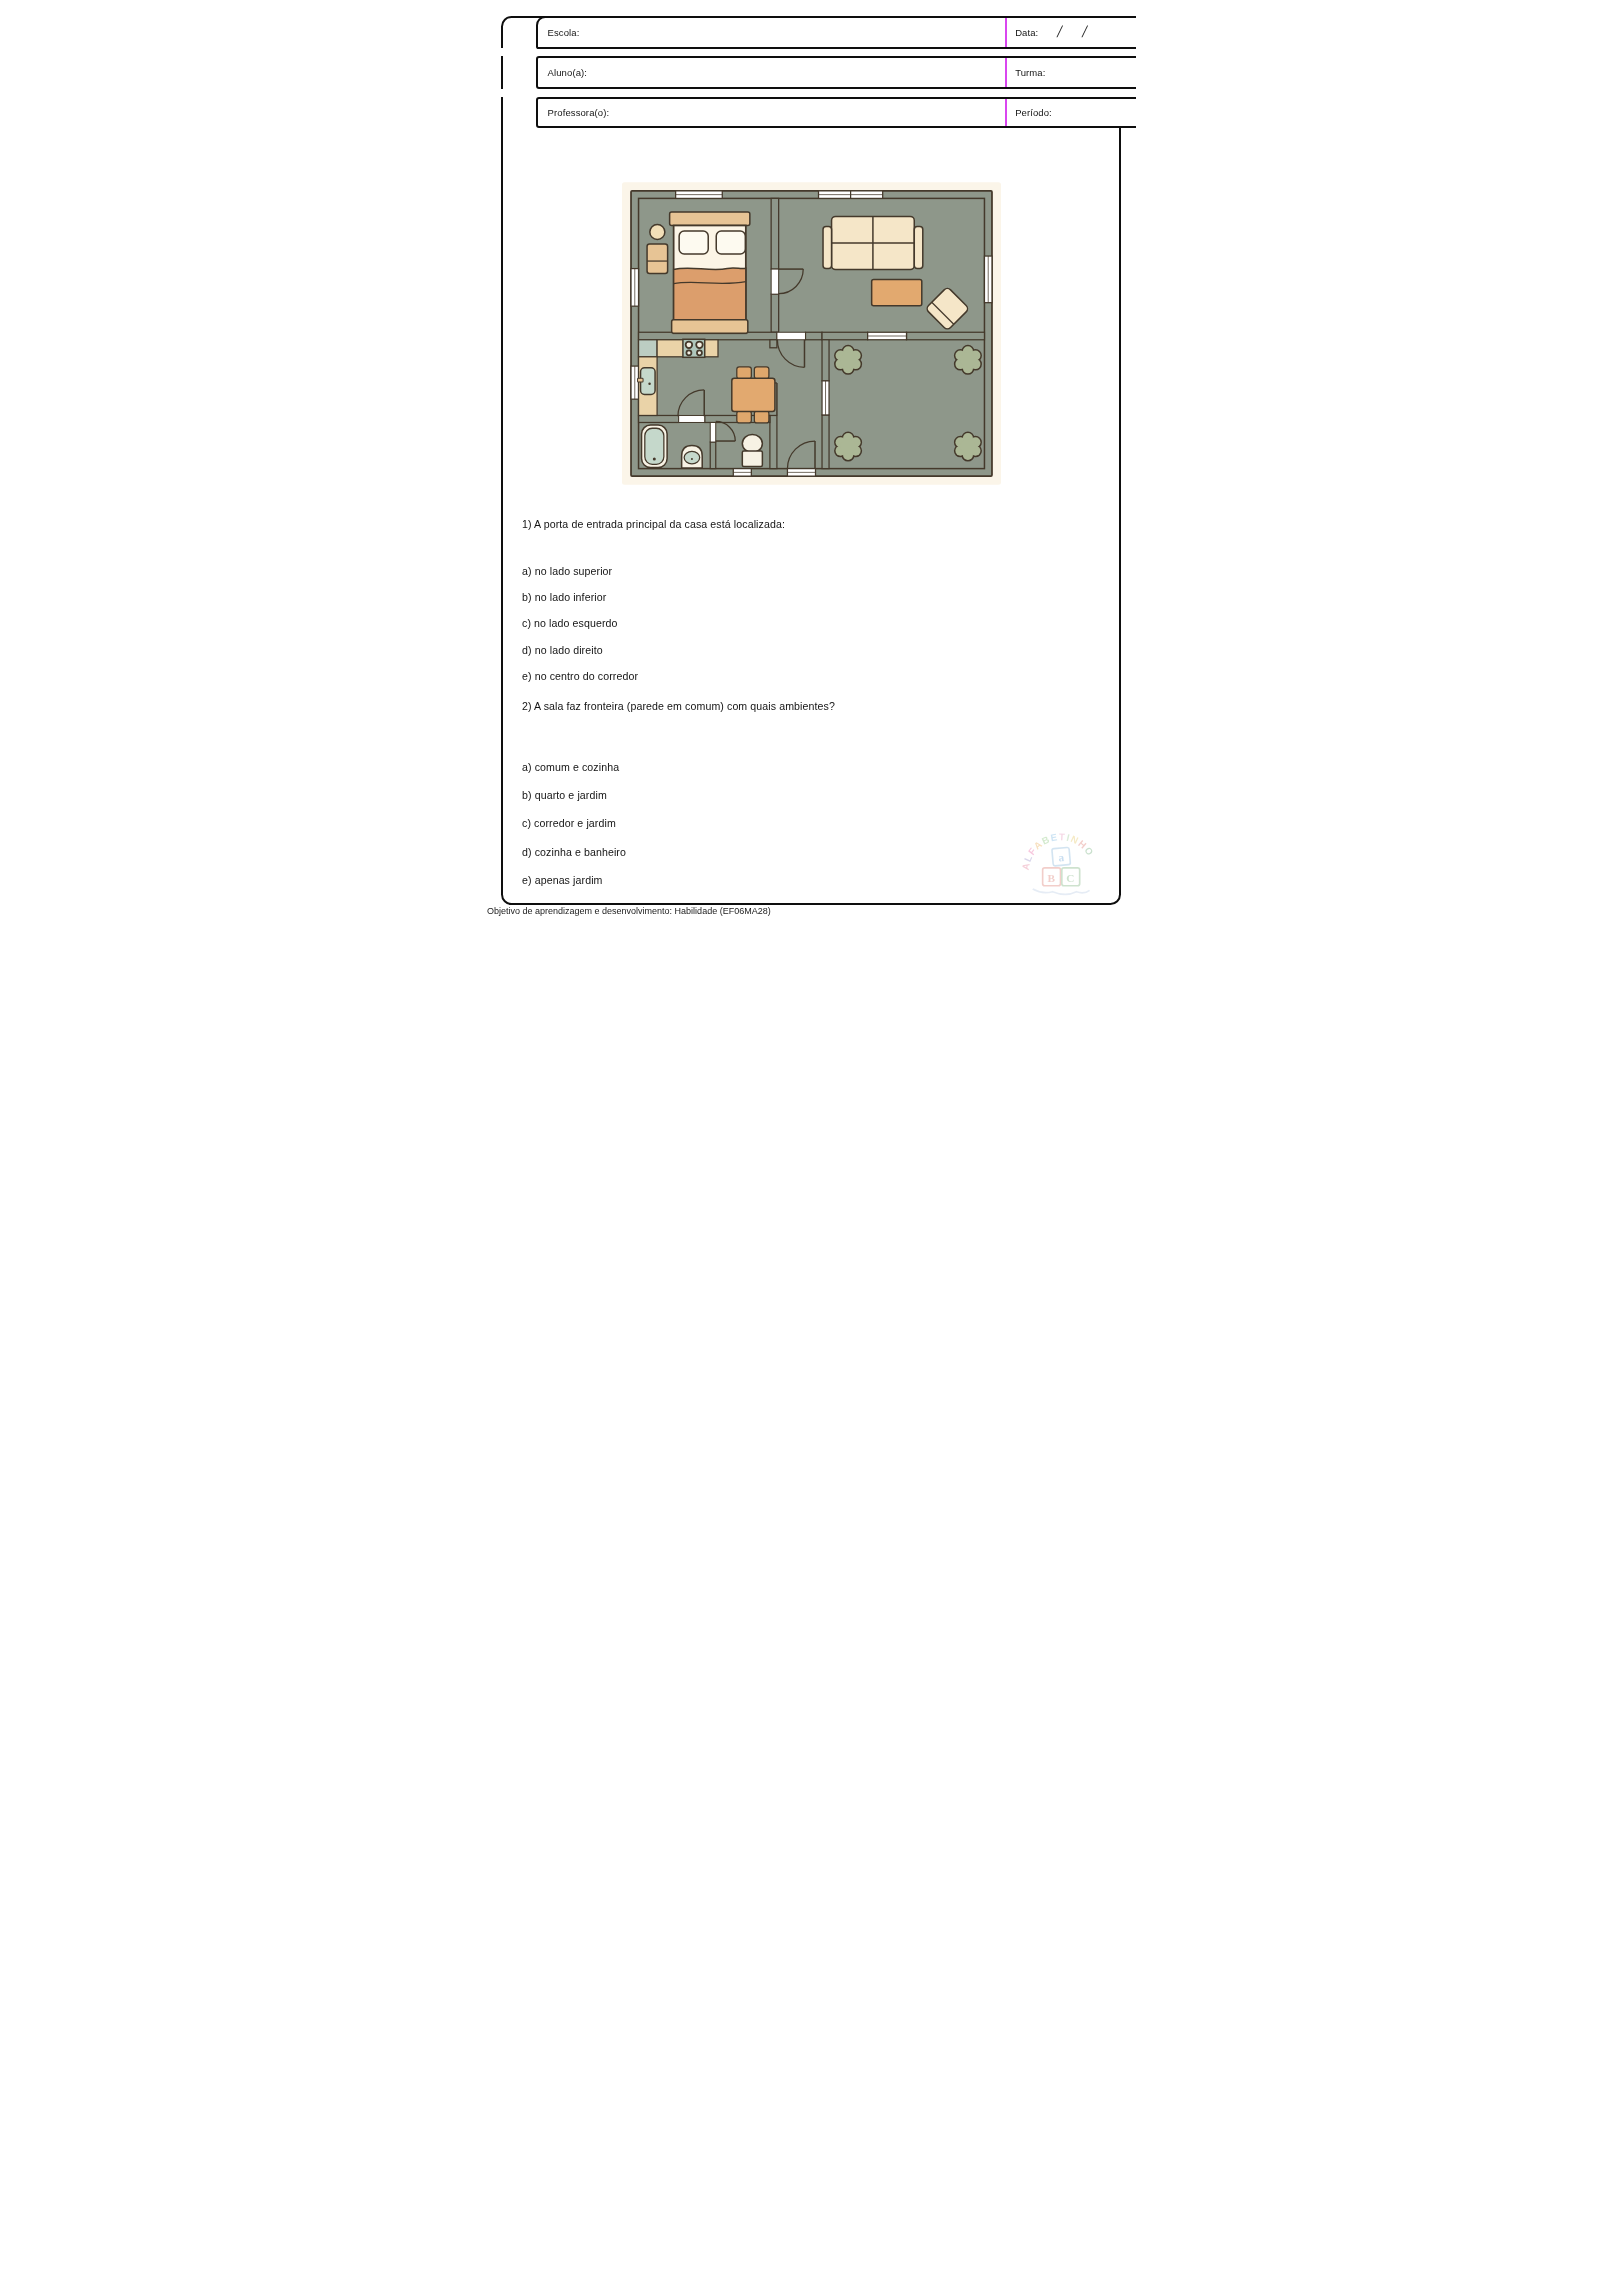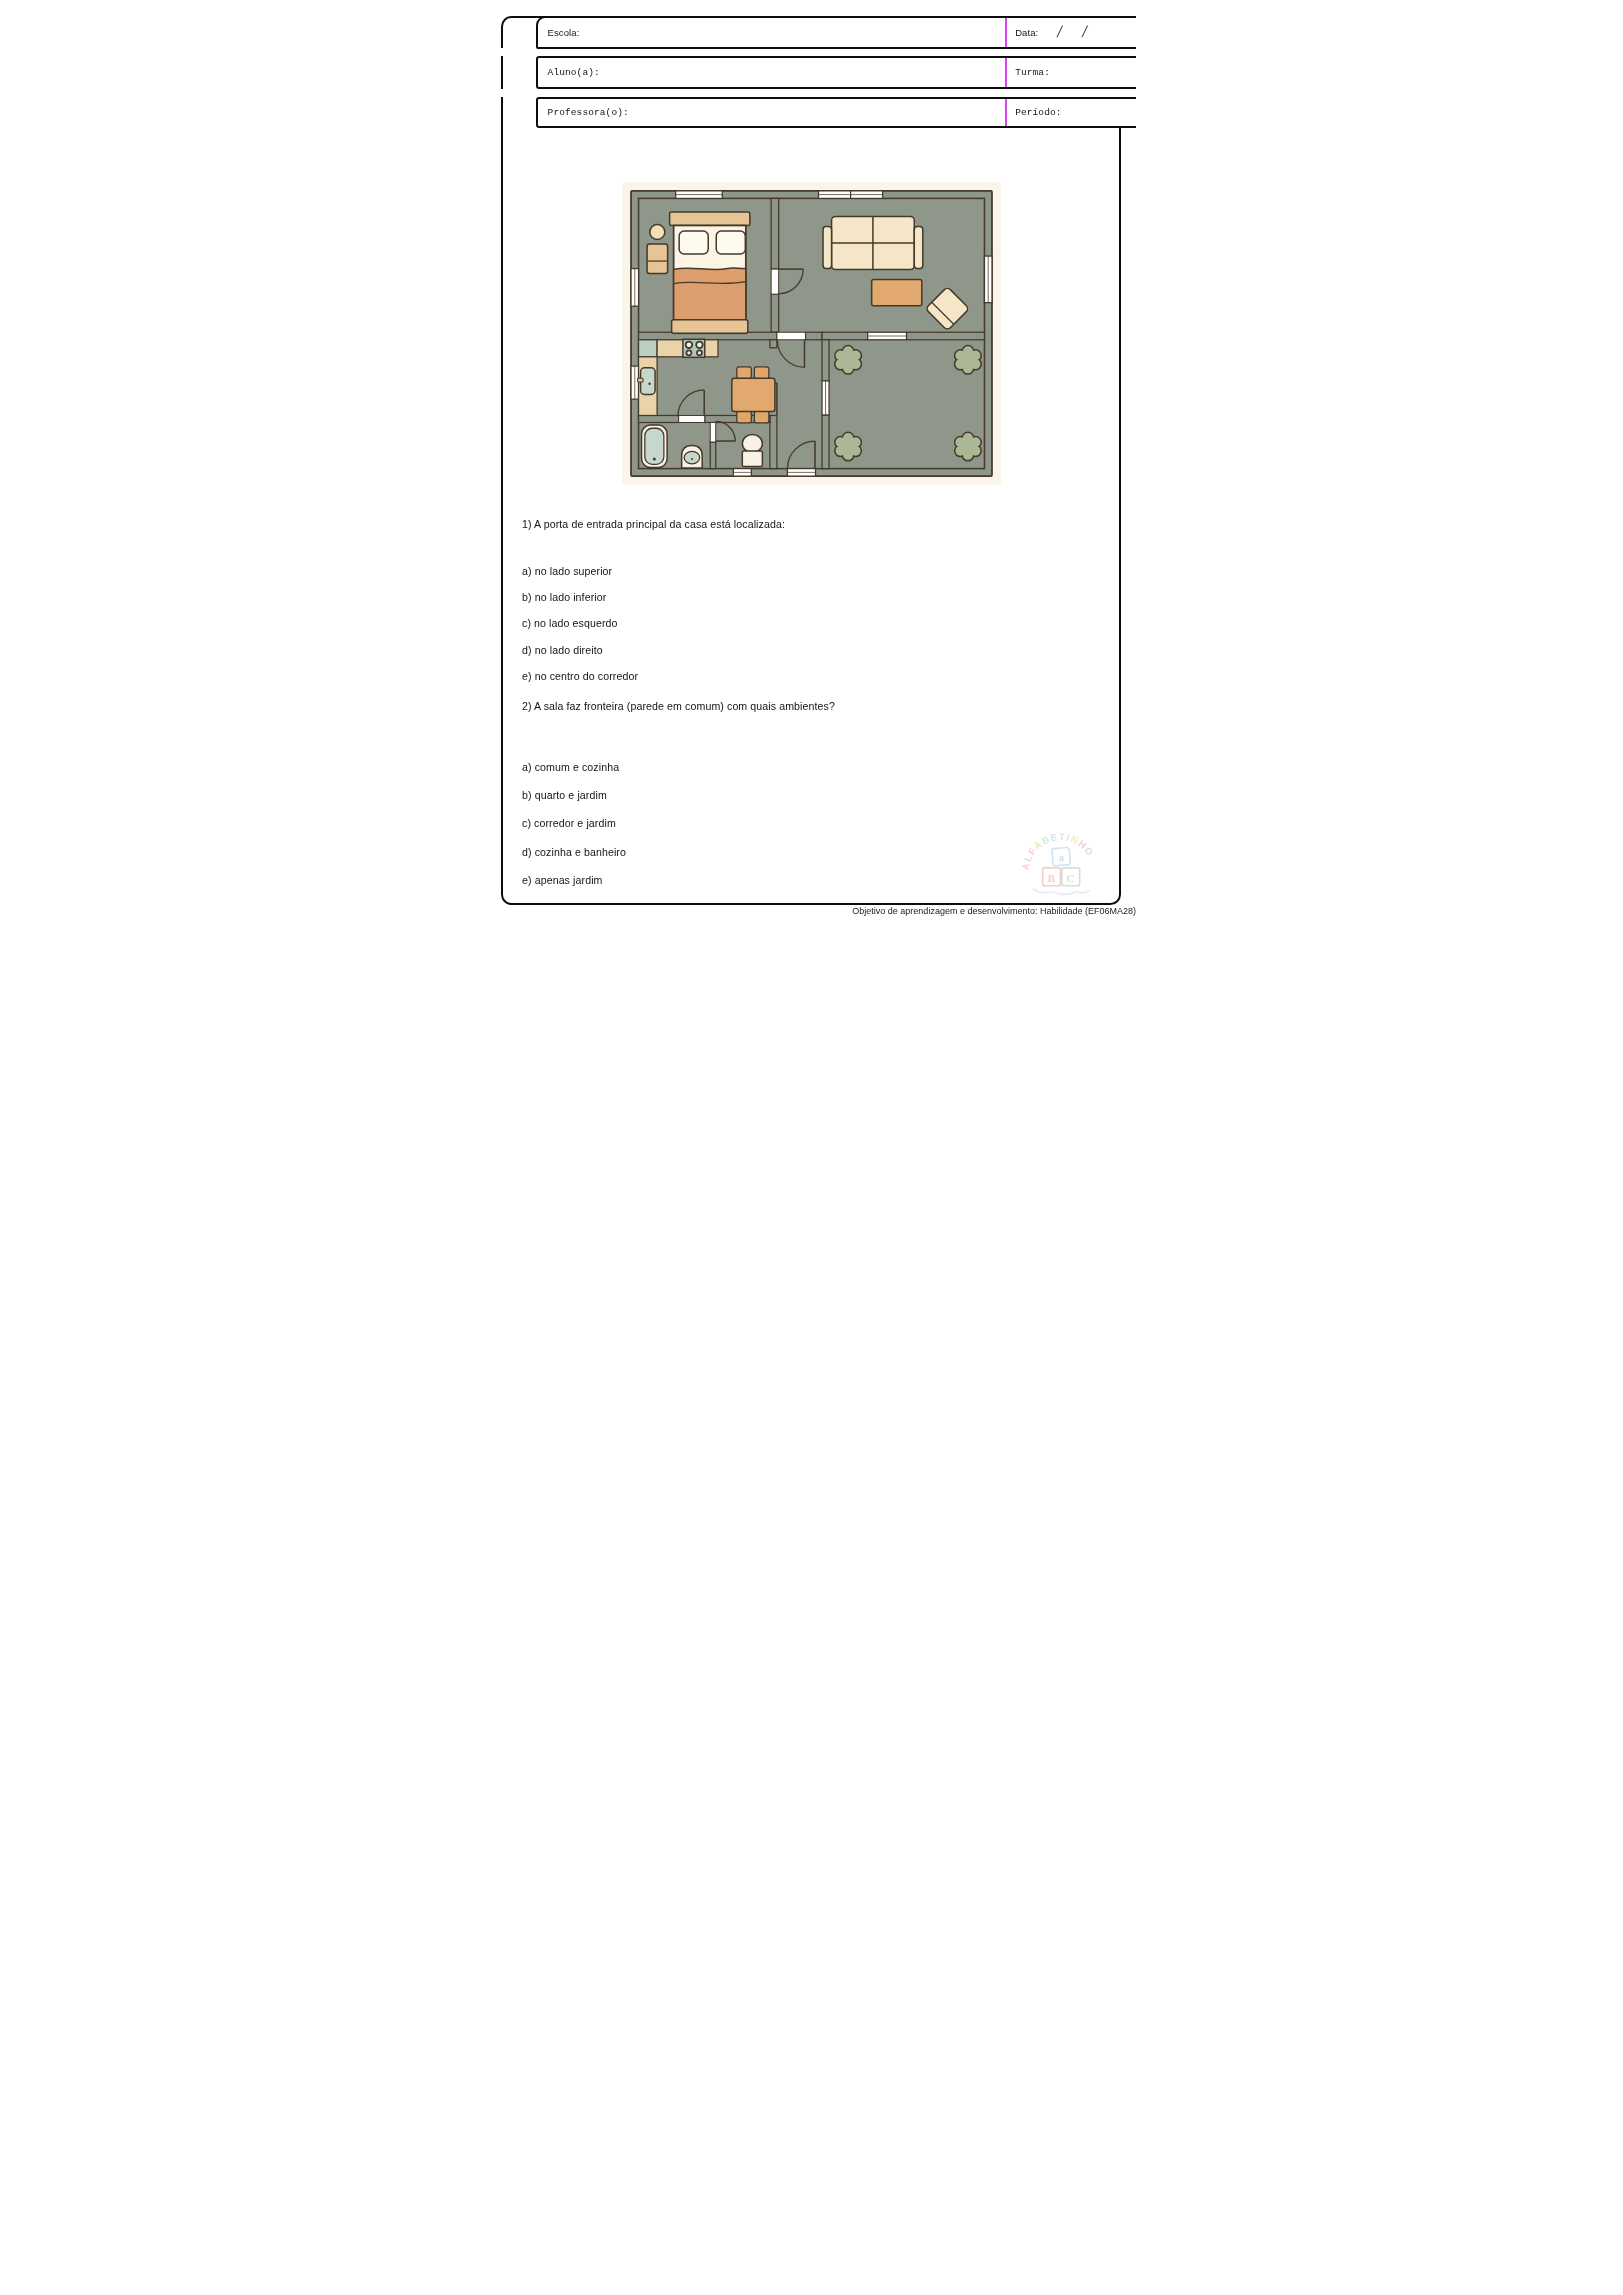--- a/index.html
+++ b/index.html
@@ -4,31 +4,31 @@
 <style>
   html,body{margin:0;padding:0;background:#ffffff;}
   .page{position:relative;width:649px;height:918px;background:#ffffff;margin:0 auto;
         font-family:"Liberation Sans", sans-serif;color:#141414;overflow:hidden;}
   .frame{position:absolute;left:14.4px;top:15.7px;width:620px;height:889px;
          border:2.6px solid #0e0e0e;border-radius:10.5px;box-sizing:border-box;}
   .gapcover{position:absolute;left:13px;width:623px;height:7.8px;background:#ffffff;}
   .hdr-row{position:absolute;left:14.4px;width:620px;background:#ffffff;border:2.3px solid #0e0e0e;
            box-sizing:border-box;display:flex;align-items:stretch;margin-left:35px;}
   .hdr-row.r1{border-radius:9.2px 9.2px 2.6px 2.6px;}
-  .hdr-row.r2,.hdr-row.r3{border-radius:3px;font-family:Liberation Mono, monospace;}
+  .hdr-row.r2,.hdr-row.r3{border-radius:3px;}
   .hdr-cell{display:flex;align-items:center;font-size:9.5px;letter-spacing:0.1px;}
   .hdr-left{flex:1;padding-left:9.2px;}
   .hdr-right{width:24.2%;border-left:2px solid #d946ef;padding-left:7.8px;box-sizing:border-box;}
   .slash{display:inline-block;transform:skewX(-16deg) scaleY(1.35);font-size:11.8px;}
   .slash.s1{margin-left:19.6px;} .slash.s2{margin-left:22px;}
   .title{position:absolute;left:0;top:132px;width:100%;text-align:center;
          font-size:11.5px;font-weight:700;line-height:26px;letter-spacing:-0.1px;}
   .plan{position:absolute;left:135px;top:182px;width:379px;height:303px;}
   .qline{position:absolute;left:35px;font-size:10.6px;letter-spacing:0.1px;white-space:nowrap;text-align:center;}
-  .footer{position:absolute;left:0;top:906px;width:100%;text-align:right;font-size:9px;color:#1b1b1b;}
+  .footer{position:absolute;left:0;top:906px;width:100%;text-align:left;font-size:9px;color:#1b1b1b;}
   .watermark{position:absolute;left:531px;top:815px;width:85px;height:86px;opacity:.32;}
 </style>
 </head>
 <body>
 
 <div class="page">
 
   <div class="frame"></div>
   <div class="gapcover" style="top:48px"></div>
   <div class="gapcover" style="top:89px"></div>

